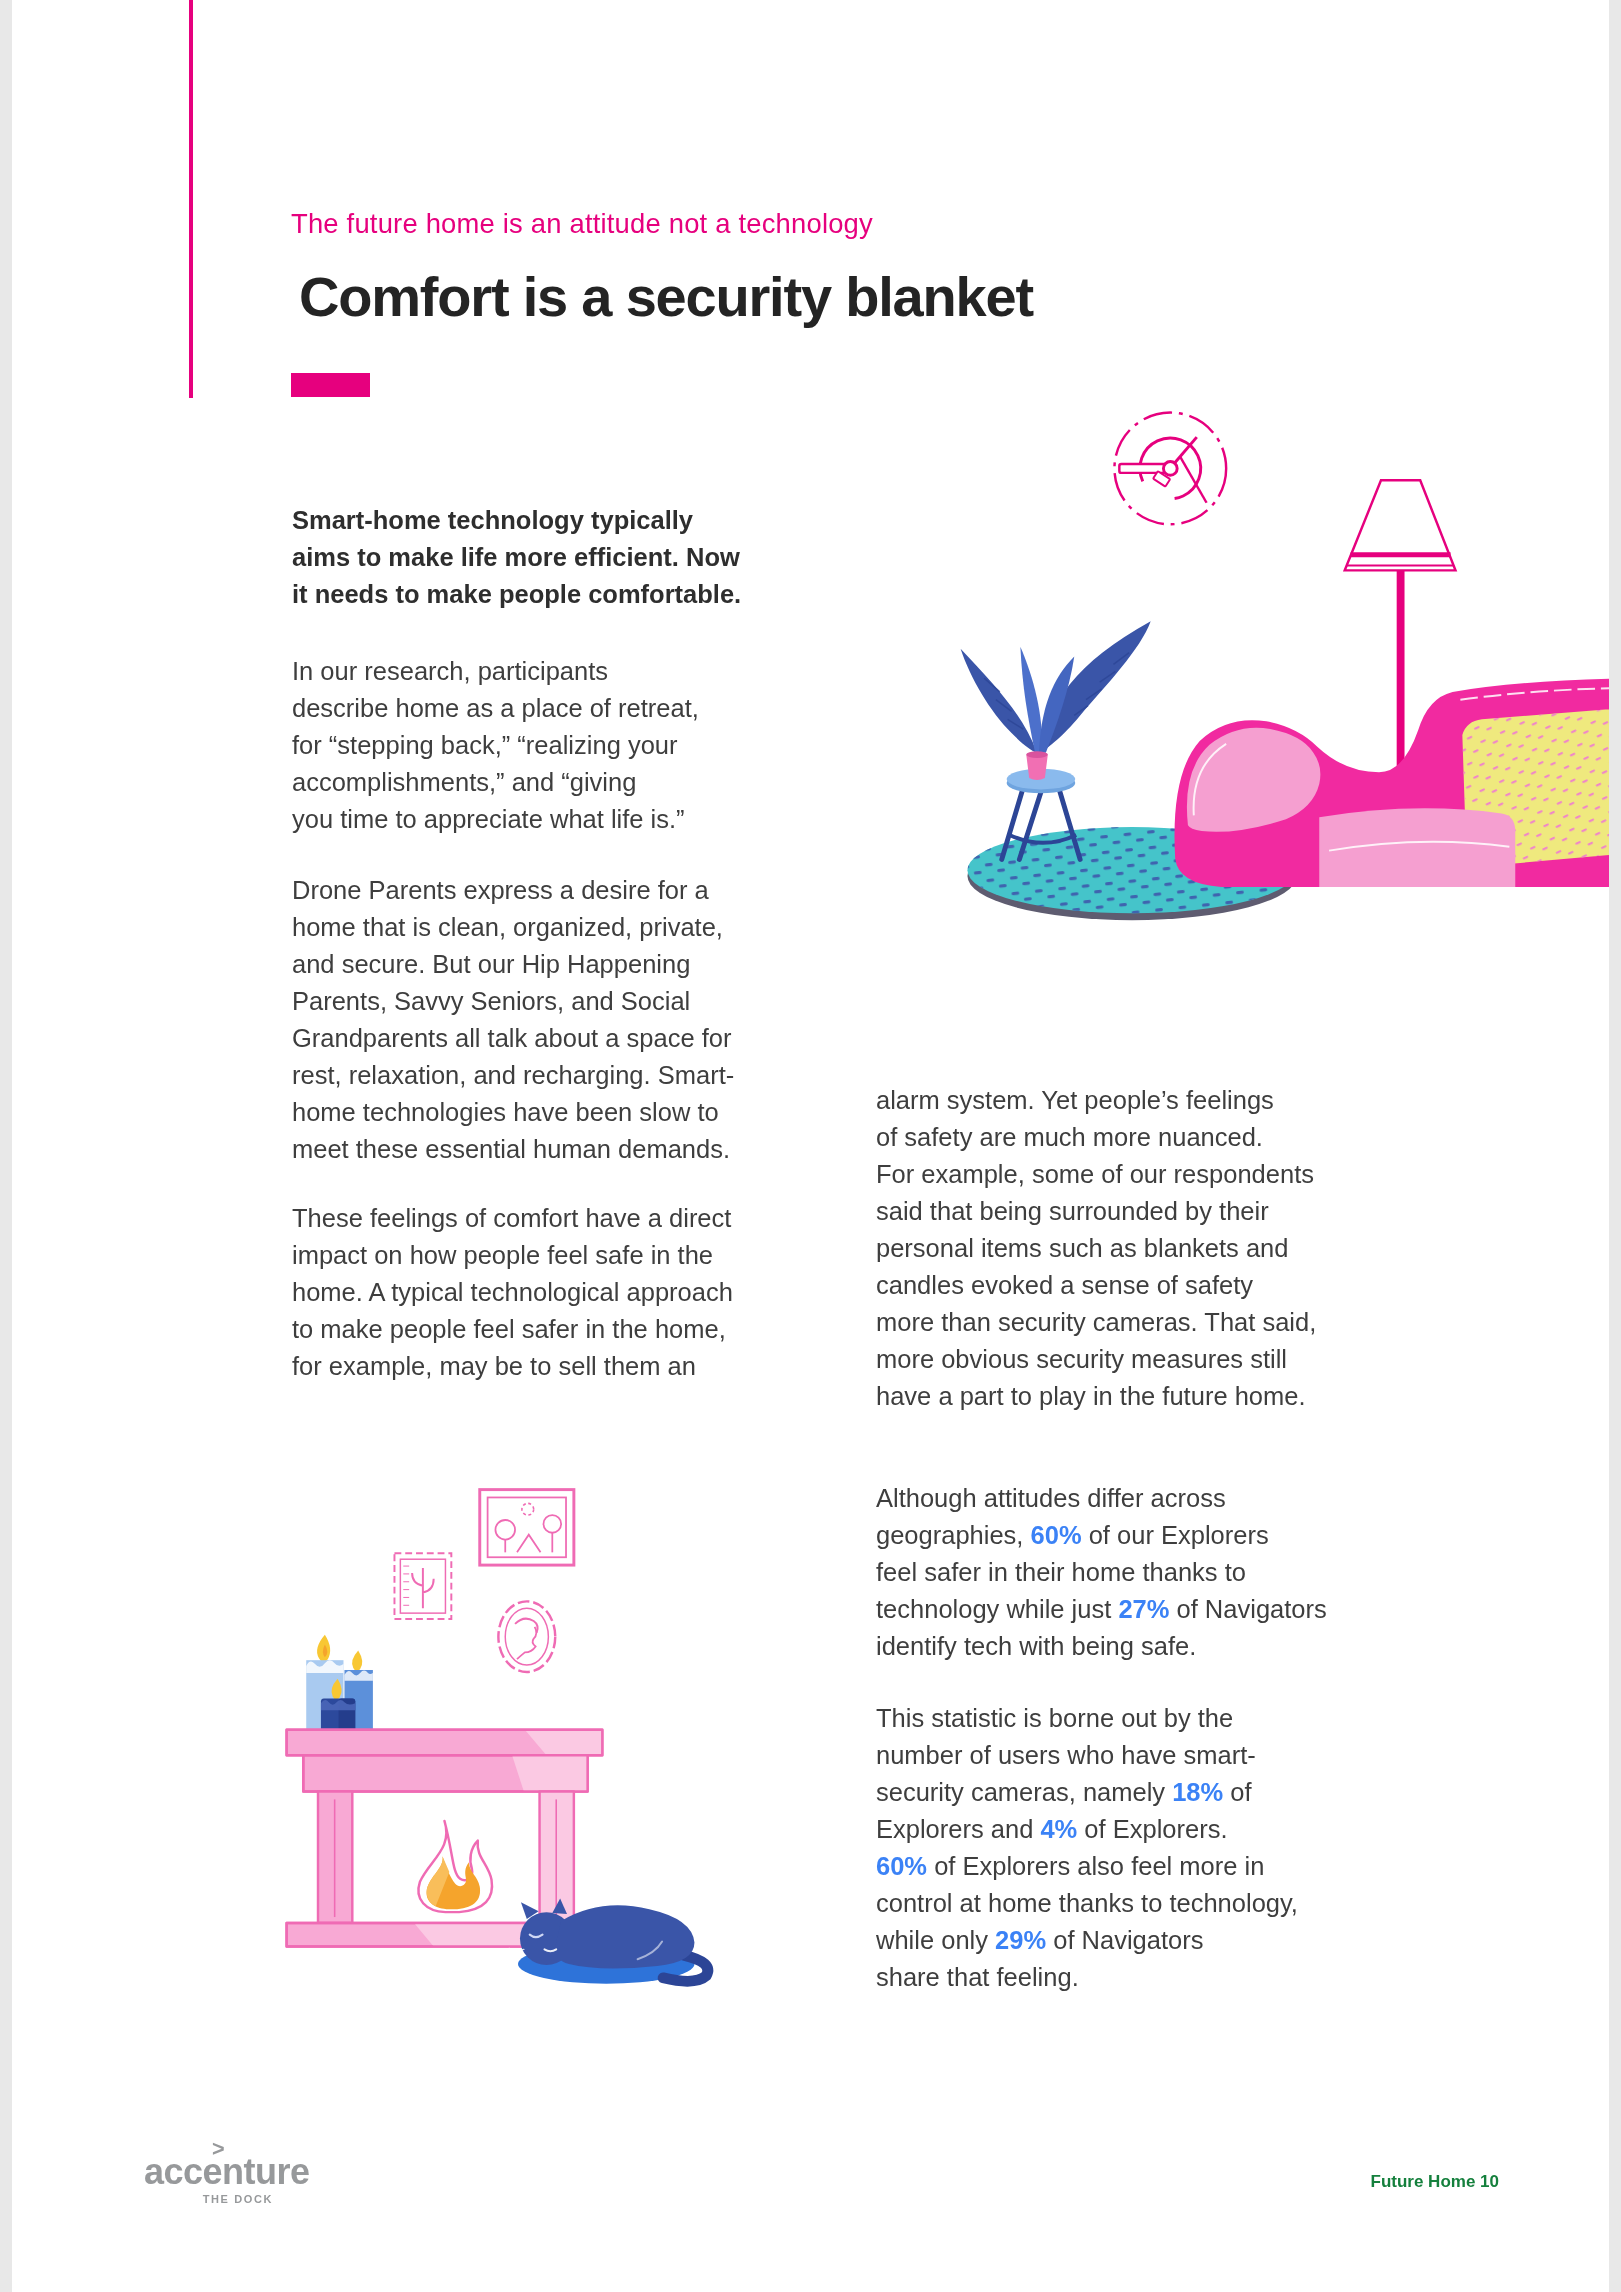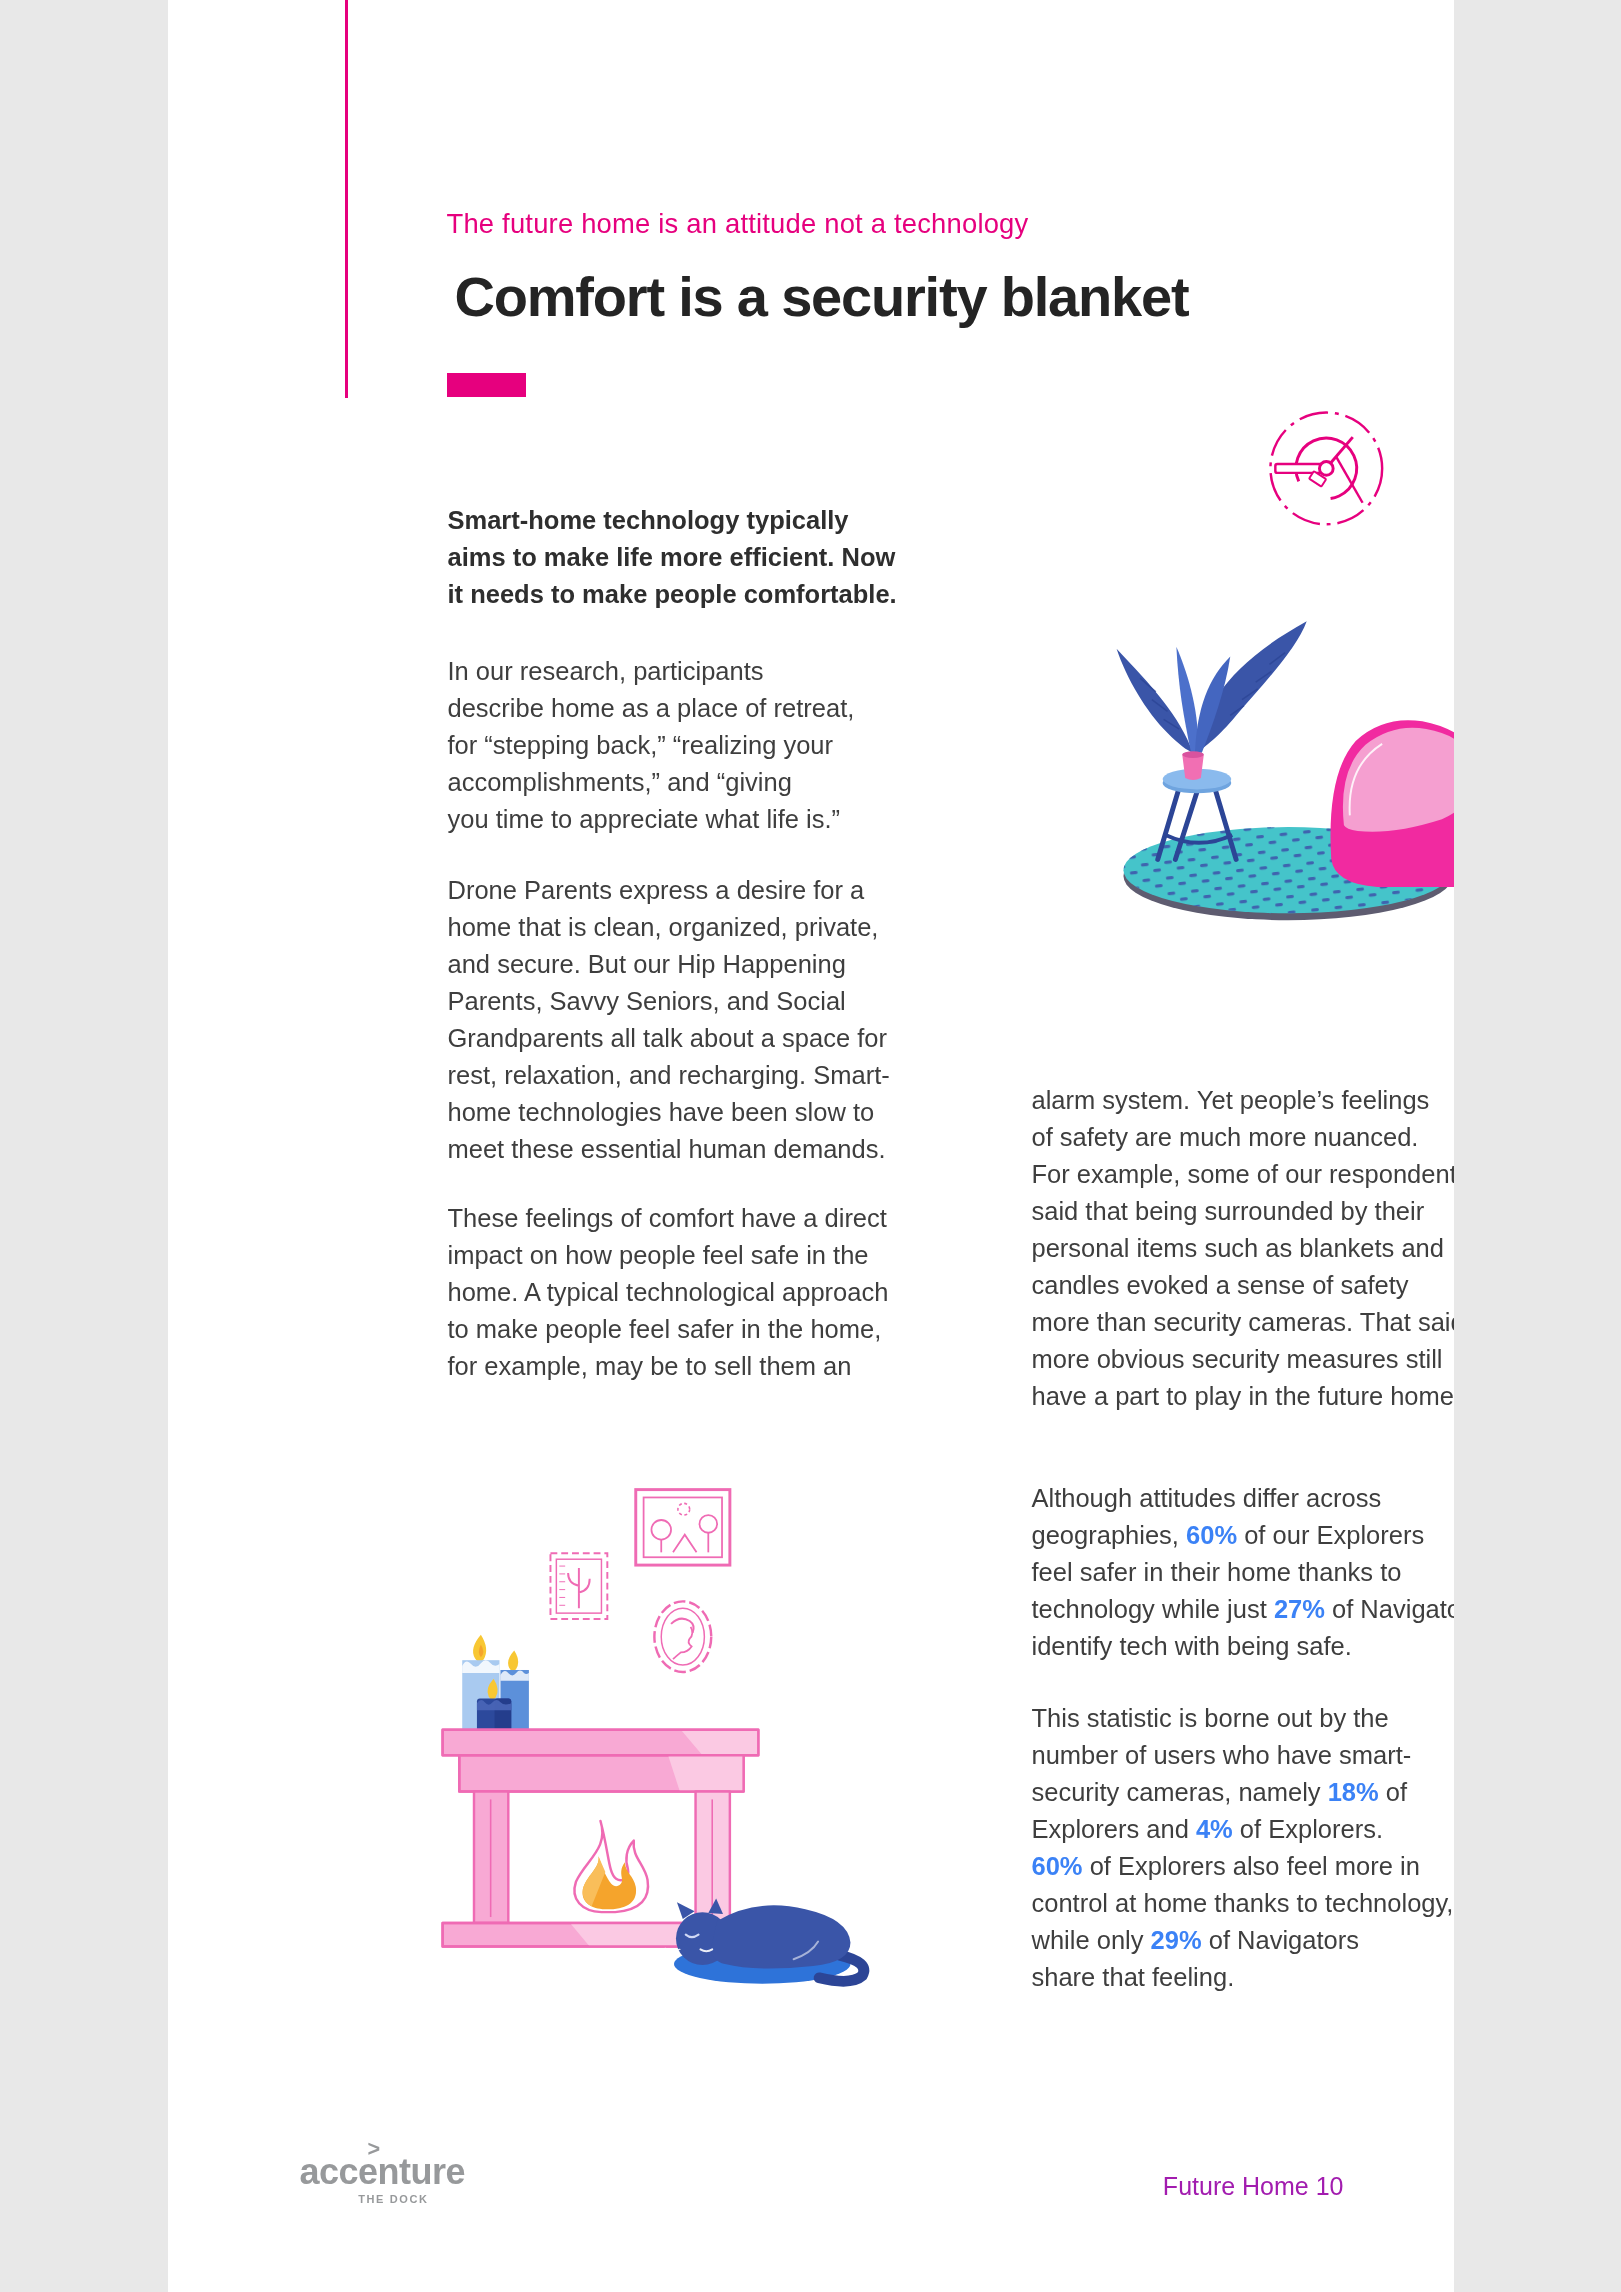--- a/index.html
+++ b/index.html
@@ -1,17 +1,17 @@
 <!DOCTYPE html>
 <html style="--magenta: #E6007E; --title_black: #242424; --body_gray: #3E3E3E; --footer_gray: #97999B; --chair_pink: #F12AA0; --chair_pink_light: #F59FD0; --pillow_yellow: #EFE97E; --pillow_speckle: #EF87C8; --navy: #3A55A8; --navy_dark: #2C4596; --blue_table: #8ABAED; --blue_table_dark: #6FA4DF; --teal: #45C4CA; --teal_dot: #3F64AF; --rug_rim: #5E5C70; --blue_shadow: #2E73D9; --fire_outline: #EF6BB4; --fire_pink: #F8A9D4; --fire_pink_light: #FBC9E3; --flame_orange: #F5A42C; --flame_orange_light: #F9BE5A; --flame_yellow: #F8C733; --candle_light: #A9CAF0; --candle_mid: #5C90DA; --candle_dark: #2C499C; --pot_pink: #F16FB3; --pot_pink_dark: #D9539E;"><head>
 <meta charset="utf-8">
 <style>
   html,body{margin:0;padding:0;background:#e8e8e8;}
   #page{
-    position:relative;width:1286px;height:2293px;margin:0 auto;background:#fff;
+    position:relative;width:1597px;height:2293px;margin:0 auto;background:#fff;
     overflow:hidden;font-family:"Liberation Sans","DejaVu Sans",sans-serif;
   }
   .accent-line{position:absolute;left:177px;top:0;width:3.9px;height:398px;background:var(--magenta);}
   .eyebrow{position:absolute;left:279px;top:208px;font-size:27.4px;font-weight:500;color:var(--magenta);letter-spacing:0.2px;}
   .page-title{position:absolute;left:276px;top:253px;font-size:56px;font-weight:700;color:var(--title_black);letter-spacing:-1.2px;}
   .title-bar{position:absolute;left:279px;top:373px;width:79px;height:23.5px;background:var(--magenta);}
   .body-text{position:absolute;font-size:25.5px;line-height:37px;color:var(--body_gray);white-space:pre-line;width:549px;}
   .body-text strong{font-weight:700;color:#3b82f6;}
   .intro{font-weight:700;color:#2e2e2e;}
   .lcol{left:280px;}
@@ -24,21 +24,21 @@
   .rp2{top:1480px;}
   .rp3{top:1700px;}
   .illus{position:absolute;}
   .living-room{left:921px;top:392px;}
   .fireplace{left:255px;top:1470px;}
   
   .brand{position:absolute;left:132px;top:2154px;width:129px;color:var(--footer_gray);}
   .brand-word{font-size:36px;font-weight:600;letter-spacing:-0.5px;line-height:1;}
   .brand-symbol{position:absolute;left:68px;top:-17.6px;font-size:21.6px;font-weight:700;color:var(--footer_gray);}
   .brand-sub{font-size:11px;font-weight:700;letter-spacing:1.6px;text-align:right;margin-top:2.9px;}
-  .page-label{position:absolute;right:110px;top:2172px;font-size:25px;color:#a21caf;}
+  .page-label{position:absolute;right:110px;top:2172px;font-size:17px;color:#15803d;font-weight:bold;}
   
   .s-mg{stroke:var(--magenta);}
   .f-mg{fill:var(--magenta);}
   .f-chair{fill:var(--chair_pink);}
   .f-chairlt{fill:var(--chair_pink_light);}
   .f-pillow{fill:var(--pillow_yellow);}
   .f-navy{fill:var(--navy);}
   .s-navyd{stroke:var(--navy_dark);}
   .f-teal{fill:var(--teal);}
   .s-fire{stroke:var(--fire_outline);}

